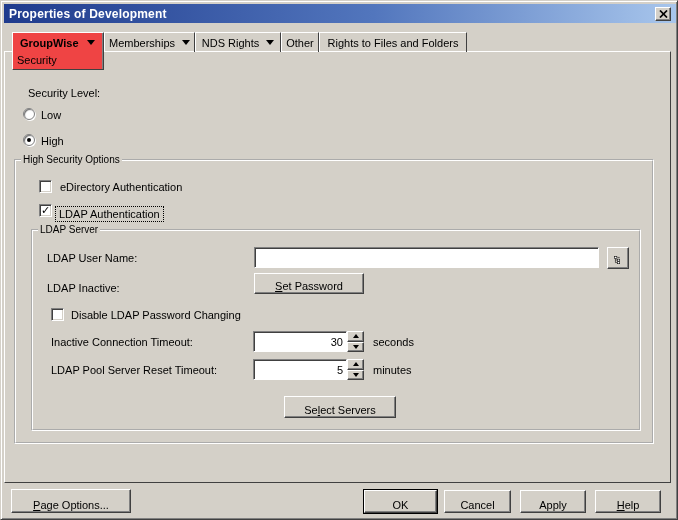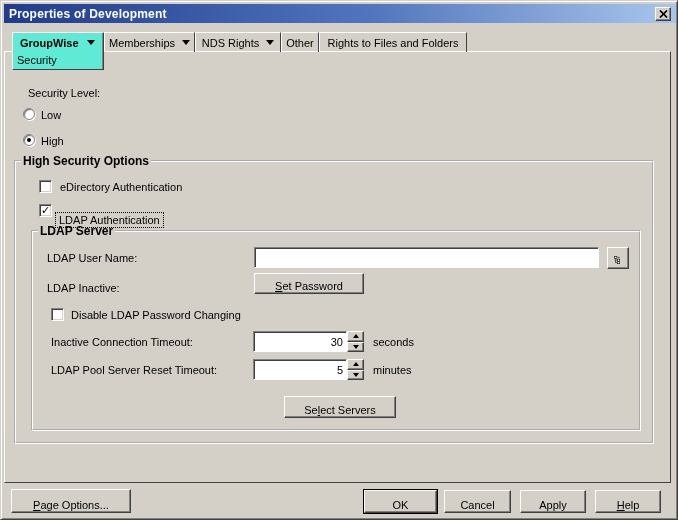--- a/index.html
+++ b/index.html
@@ -20,21 +20,21 @@
   .title{color:#fff;font-weight:bold;font-size:12px;padding-left:5px;letter-spacing:0.2px;}
   .close-btn{
     position:absolute;top:6px;right:6px;width:16px;height:14px;padding:0;
     background:#d4d0c8;border:1px solid;border-color:#fff #404040 #404040 #fff;
     box-shadow:inset -1px -1px 0 #808080;
     display:flex;align-items:center;justify-content:center;cursor:default;
   }
   
   .tab-active{
     position:absolute;left:11px;top:31px;width:92px;height:38px;z-index:3;
-    background:#5eead4;border:1px solid;border-color:#fff #404040 #404040 #fff;
+    background:#ef4444;border:1px solid;border-color:#fff #404040 #404040 #fff;
     box-shadow:inset -1px 0 0 #808080;
   }
   .tab-active-top{display:flex;align-items:center;justify-content:space-between;height:19px;padding:0 8px 0 7px;font-weight:bold;}
   .tab-active-sub{height:17px;line-height:16px;padding-left:4px;}
   .tabs-row{position:absolute;left:103px;top:31px;height:36px;display:flex;z-index:2;}
   .tab{
     height:20px;display:flex;align-items:center;justify-content:center;gap:7px;
     border-top:1px solid #fff;border-left:1px solid #fff;border-right:1px solid #404040;
     padding:0 4px;white-space:nowrap;
   }
@@ -60,21 +60,21 @@
     box-shadow:inset 1px 1px 0 #404040, inset -1px -1px 0 #d4d0c8;
     display:flex;align-items:center;justify-content:center;
   }
   .checkbox .check{font-size:11px;font-weight:bold;line-height:1;transform:translateY(-0.5px);}
   .focus-rect{outline:1px dotted #000;padding:1px 3px;}
   
   fieldset{
     position:absolute;margin:0;padding:0;z-index:3;
     border:2px groove #ffffff;background:transparent;
   }
-  legend{font-size:12px;padding:0 2px;margin-left:5px;font-weight:bold;}
+  legend{font-size:10px;padding:0 2px;margin-left:5px;}
   
   .edit{
     position:absolute;z-index:4;background:#fff;font-family:inherit;font-size:11px;
     border:1px solid;border-color:#808080 #fff #fff #808080;
     box-shadow:inset 1px 1px 0 #404040;padding:0 3px;outline:none;
   }
   .edit.num{text-align:right;}
   .btn{
     position:absolute;z-index:4;background:#d4d0c8;font-family:inherit;font-size:11px;color:#000;
     border:1px solid;border-color:#fff #404040 #404040 #fff;
@@ -147,21 +147,21 @@
   <fieldset style="left:13px;top:153px;width:640px;height:290px">
     <legend>High Security Options</legend>
   </fieldset>
 
   <span class="checkbox" style="left:38px;top:179px"></span>
   <span class="lbl" style="left:59px;top:180px">eDirectory Authentication</span>
 
   <span class="checkbox" style="left:38px;top:203px">
     <span class="check">✓</span>
   </span>
-  <span class="lbl focus-rect" style="left:55px;top:212px">LDAP Authentication</span>
+  <span class="lbl focus-rect" style="left:55px;top:206px">LDAP Authentication</span>
 
   <fieldset style="left:30px;top:223px;width:610px;height:207px">
     <legend>LDAP Server</legend>
   </fieldset>
 
   <span class="lbl" style="left:46px;top:251px">LDAP User Name:</span>
   <input class="edit" style="left: 253px; top: 246px; width: 345px; height: 21px;" value="">
   <button class="btn" style="left:606px;top:246px;width:22px;height:22px">
     <svg width="14" height="14" viewBox="0 0 14 14">
       <rect x="1" y="1" width="4" height="3.5" fill="#fff" stroke="#000" stroke-width="1"></rect>

